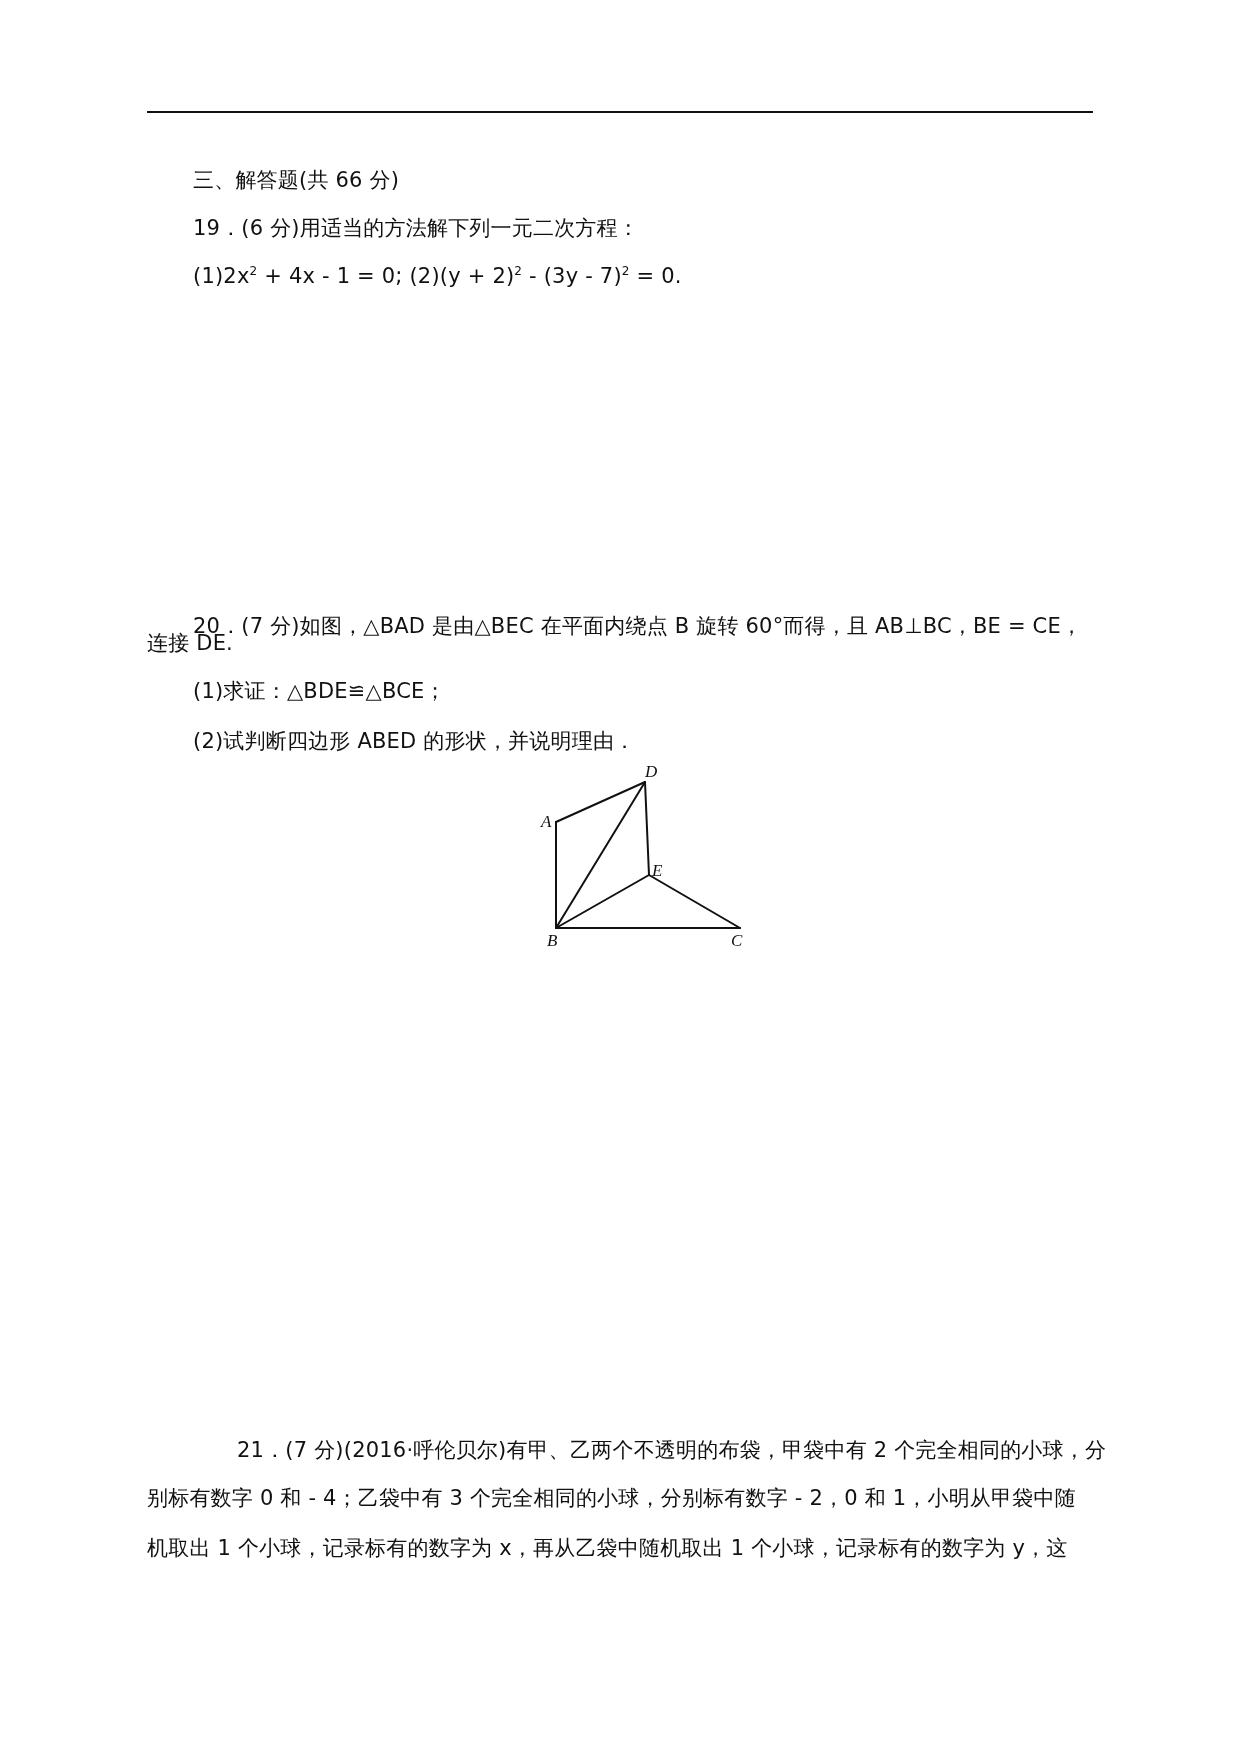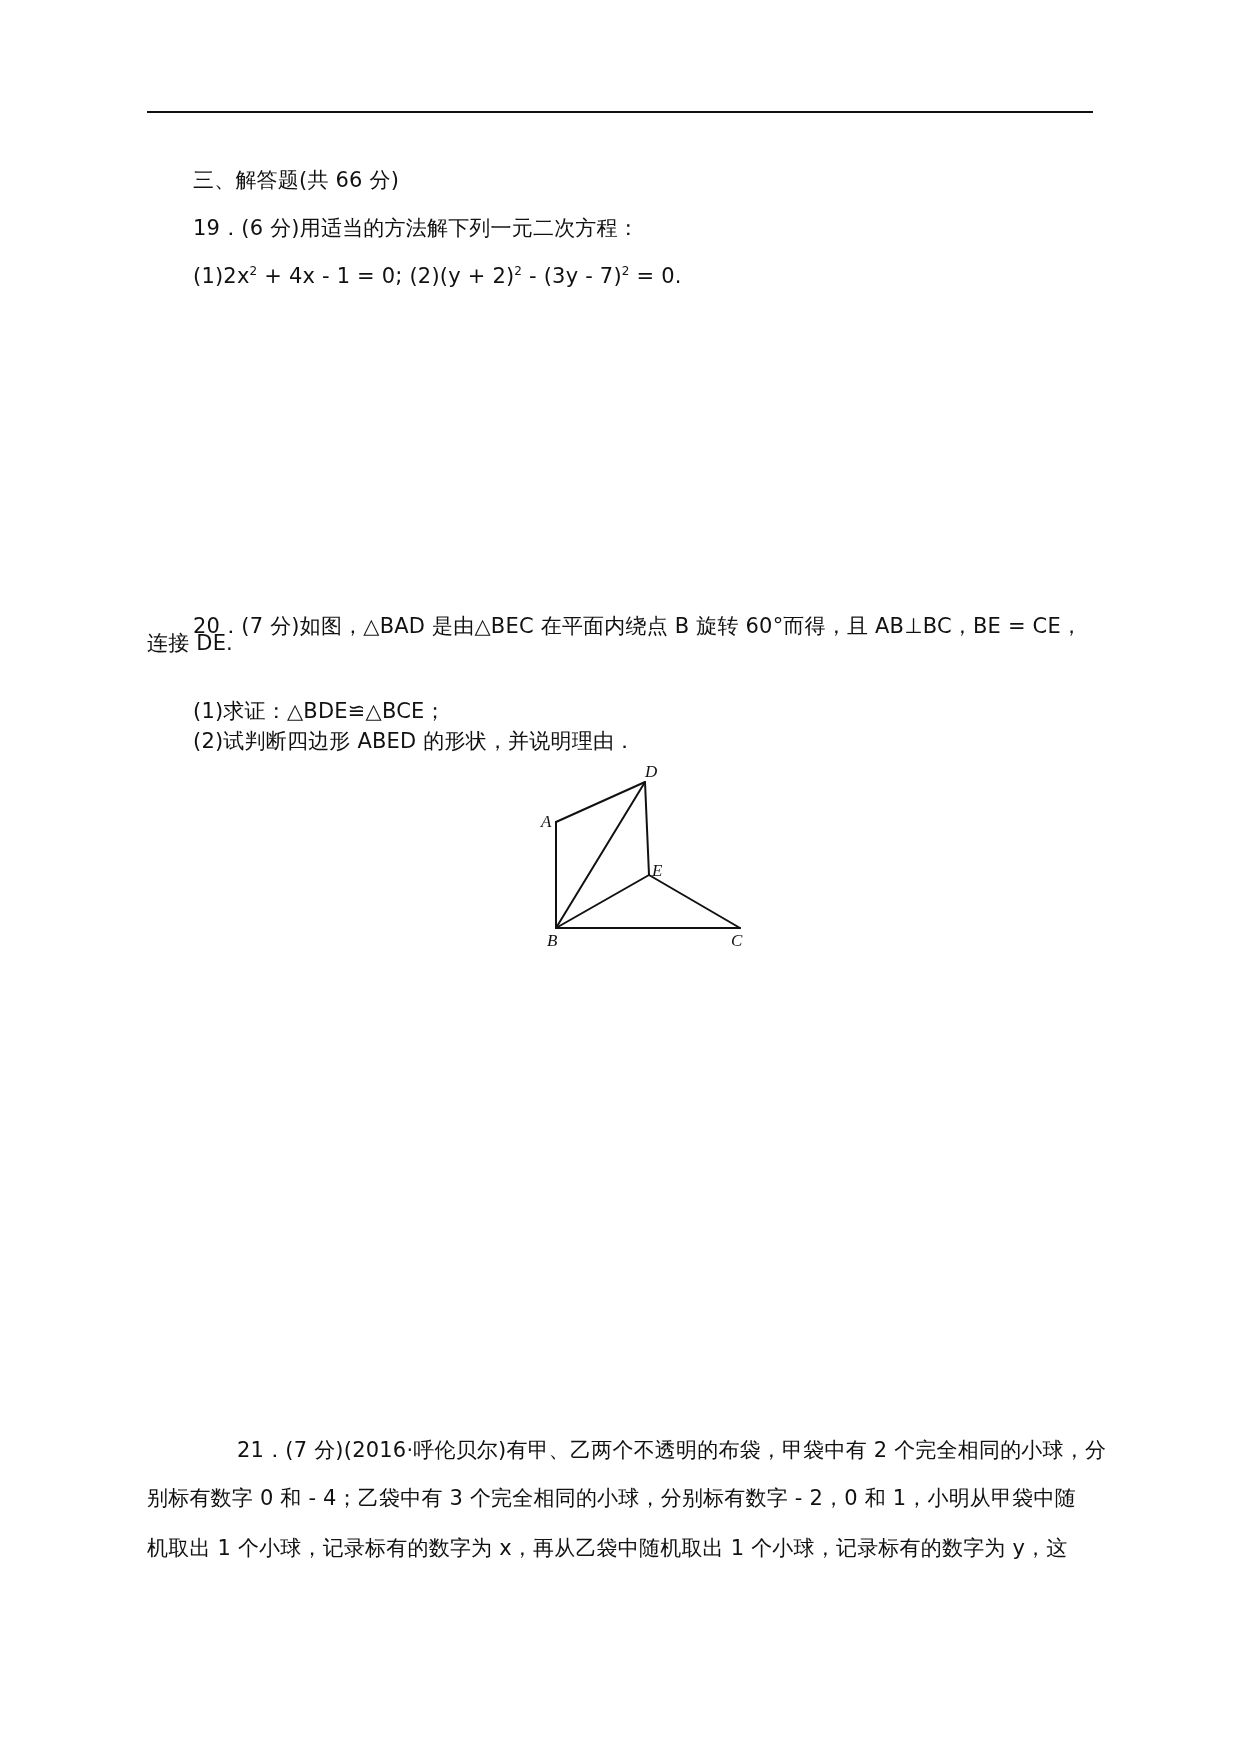--- a/index.html
+++ b/index.html
@@ -26,21 +26,21 @@
 </div>
 
 <div class="line ind" style="top:261px;">
   <span>(1)2x</span><sup>2</sup><span> + 4x - 1 = 0;  (2)(y + 2)</span><sup>2</sup><span> - (3y - 7)</span><sup>2</sup><span> = 0.</span>
 </div>
 
 <div class="line ind" style="top:599px;margin-top:12px;">
   <span class="qnum">20</span><span>．(7 分)如图，△BAD 是由△BEC 在平面内绕点 B 旋转 60°而得，且 AB⊥BC，BE = CE，</span>
 </div>
 <div class="line flush" style="top:628px;">连接 DE.</div>
-<div class="line ind" style="top:696px;">(1)求证：△BDE≌△BCE；</div>
+<div class="line ind" style="top:676px;">(1)求证：△BDE≌△BCE；</div>
 <div class="line ind" style="top:726px;">(2)试判断四边形 ABED 的形状，并说明理由．</div>
 
 <div class="figure">
   <svg width="260" height="215" viewBox="520 755 260 215" xmlns="http://www.w3.org/2000/svg">
     <g stroke="#111" stroke-width="2" fill="none" stroke-linejoin="round" stroke-linecap="round">
       <line x1="556" y1="822" x2="556" y2="928"></line>
       <line x1="556" y1="822" x2="645" y2="782"></line>
       <line x1="556" y1="928" x2="645" y2="782"></line>
       <line x1="645" y1="782" x2="649" y2="875"></line>
       <line x1="556" y1="928" x2="649" y2="875"></line>

